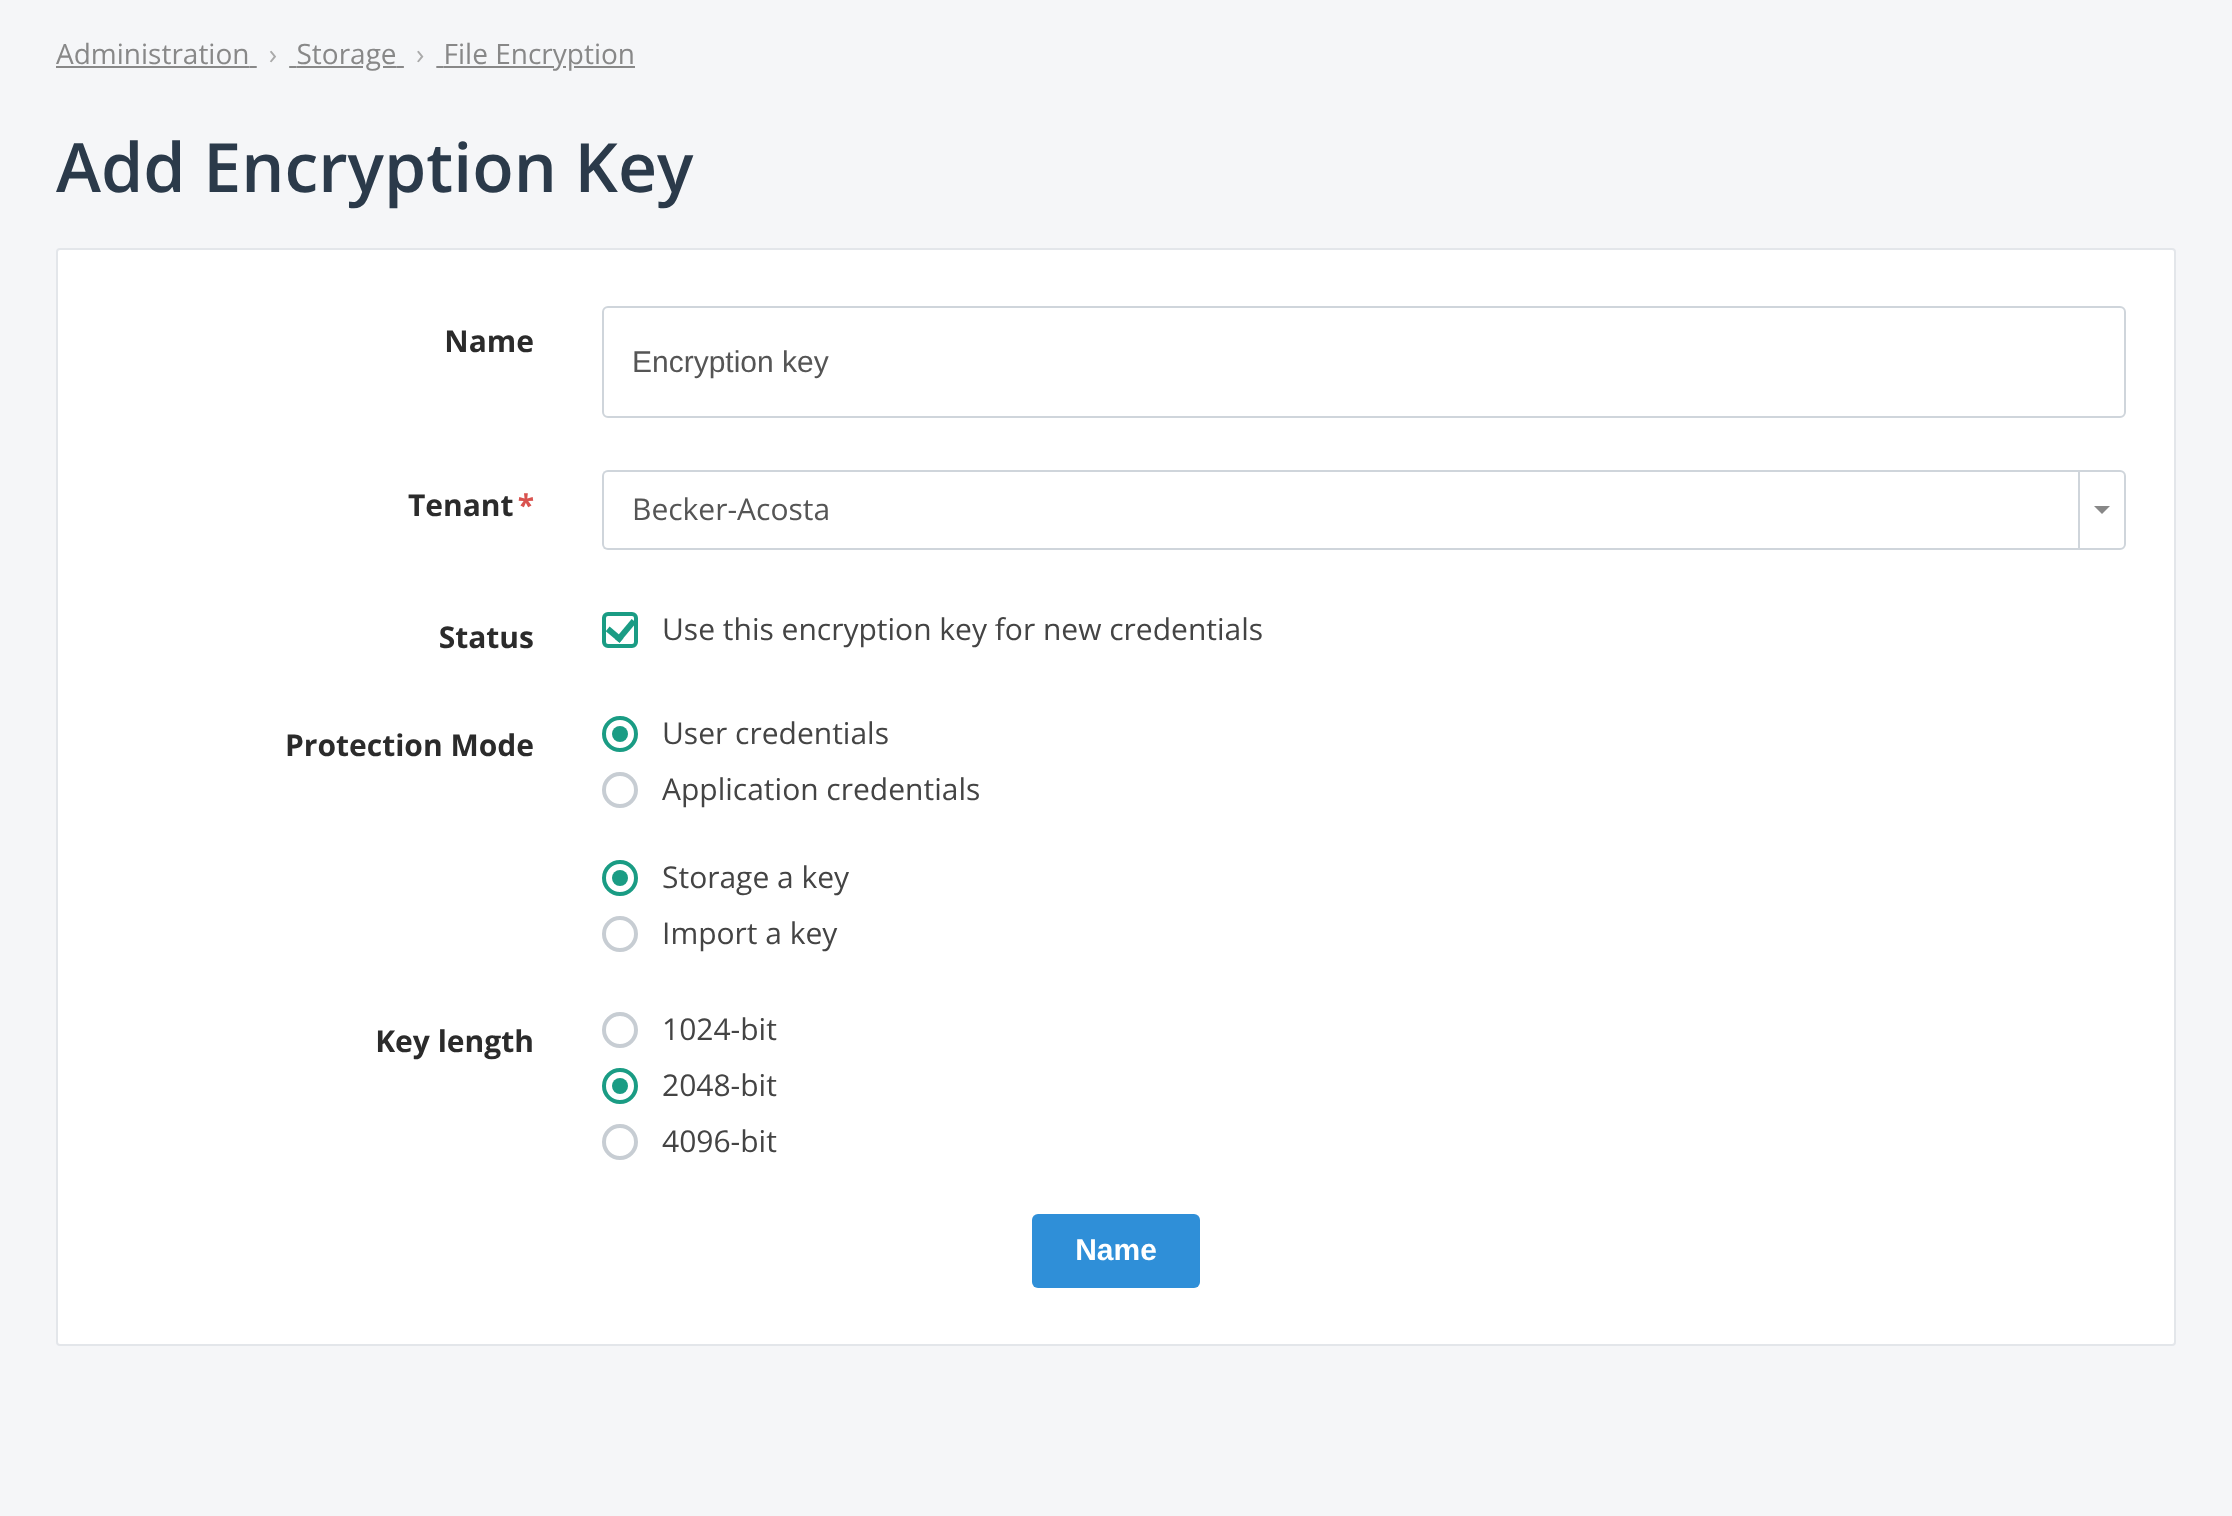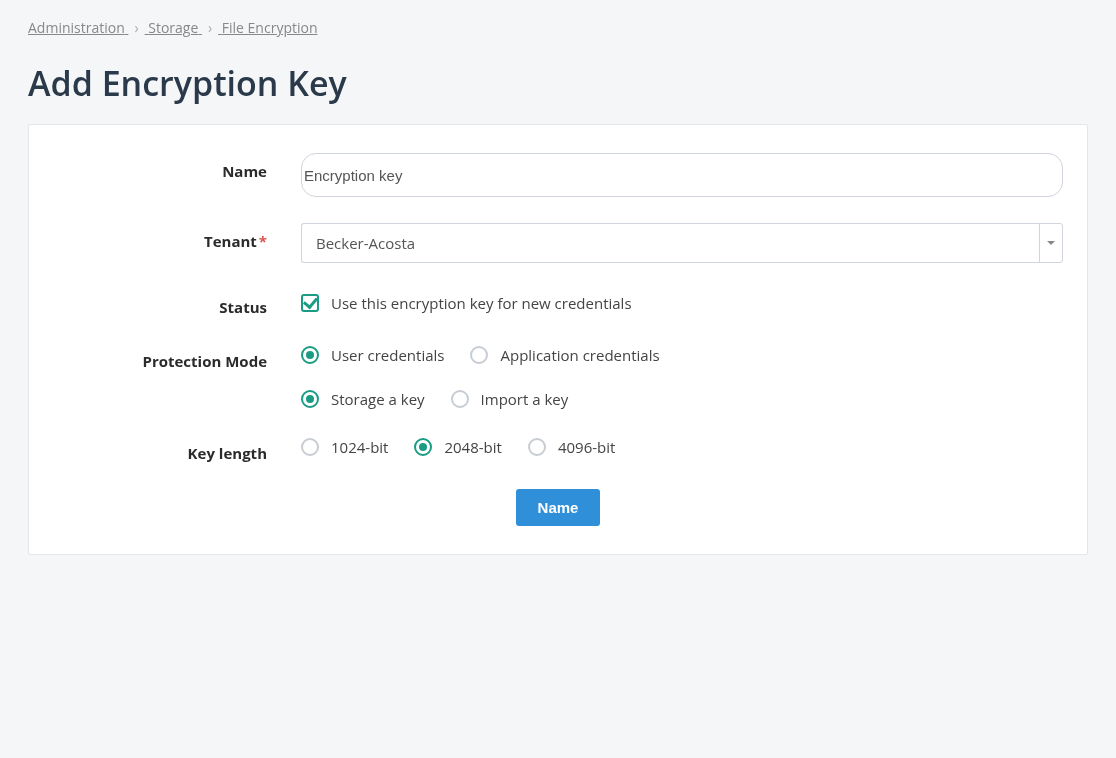--- a/index.html
+++ b/index.html
@@ -54,26 +54,26 @@
     font-weight: 700;
     color: #2b2b2b;
   }
   .req { color: #d9534f; margin-left: 2px; }
   .input-col {
     flex: 1 1 auto;
     min-width: 0;
   }
   input[type=text].text-input {
     width: 100%;
-    height: 44px;
-    padding: 8px 2px;
+    height: 56px;
+    padding: 8px 14px;
     font-size: 15px;
     color: #555;
     border: 1px solid #cfd5db;
-    border-radius: 15px;
+    border-radius: 3px;
     outline: none;
   }
   .select-wrap {
     display: flex;
     width: 100%;
     text-align: right;
   }
   .select-box {
     flex: 1 1 auto;
     height: 40px;
@@ -131,21 +131,22 @@
     transform: rotate(40deg);
   }
   .check-label {
     font-size: 15px;
     color: #444;
     cursor: pointer;
   }
   
   .radio-group {
     display: flex;
-    gap: 26px;
+    flex-direction: column;
+    gap: 8px;
     padding-top: 2px;
   }
   .radio-item {
     display: flex;
     align-items: center;
     gap: 12px;
     cursor: pointer;
   }
   .radio-vis {
     width: 18px; height: 18px;

